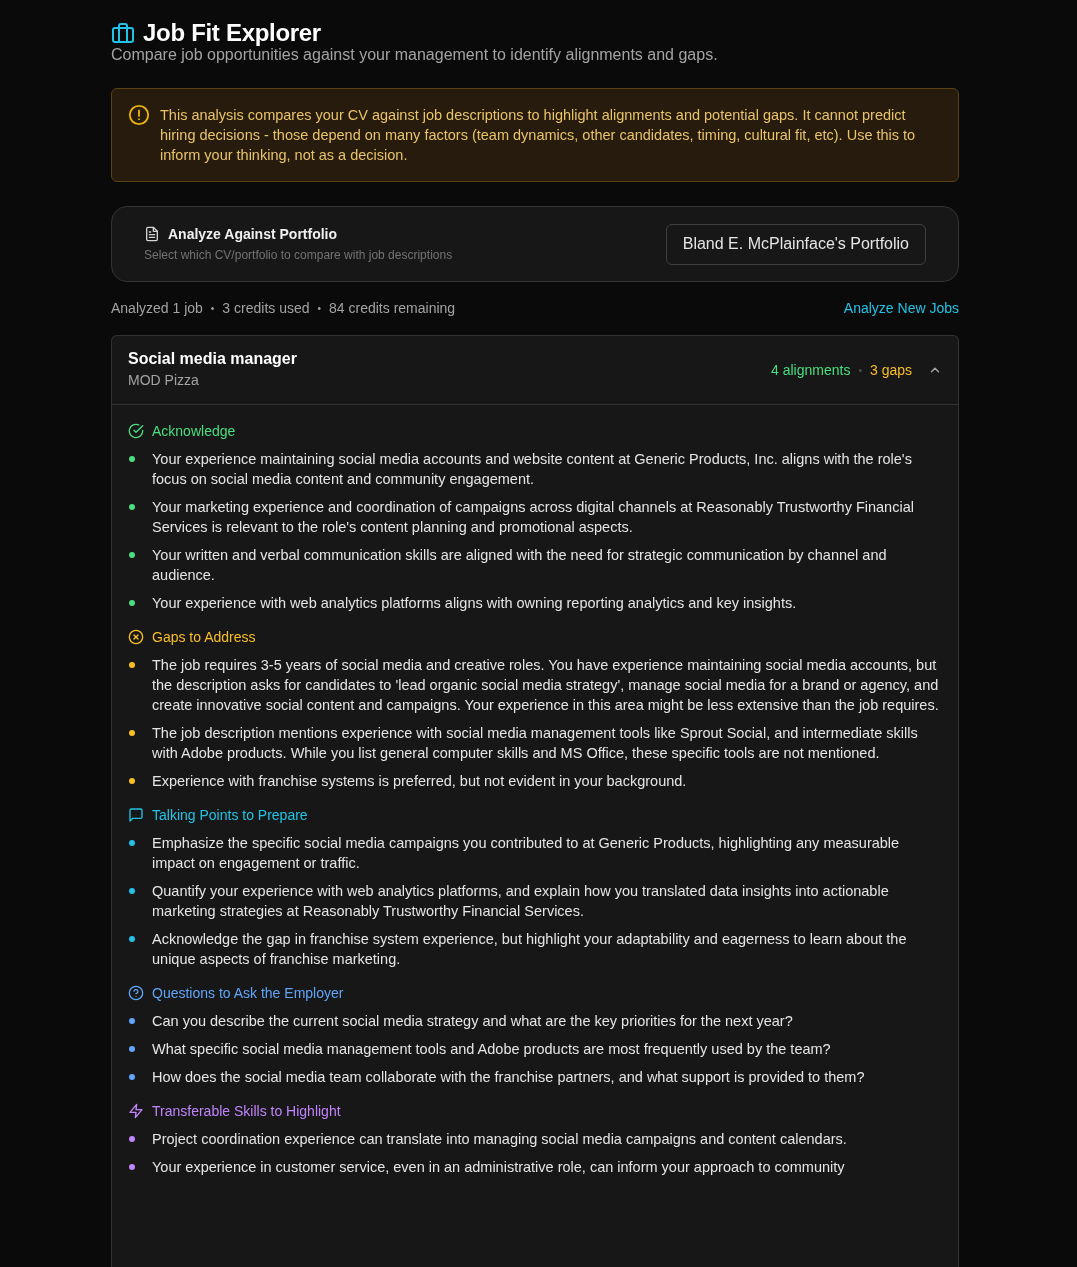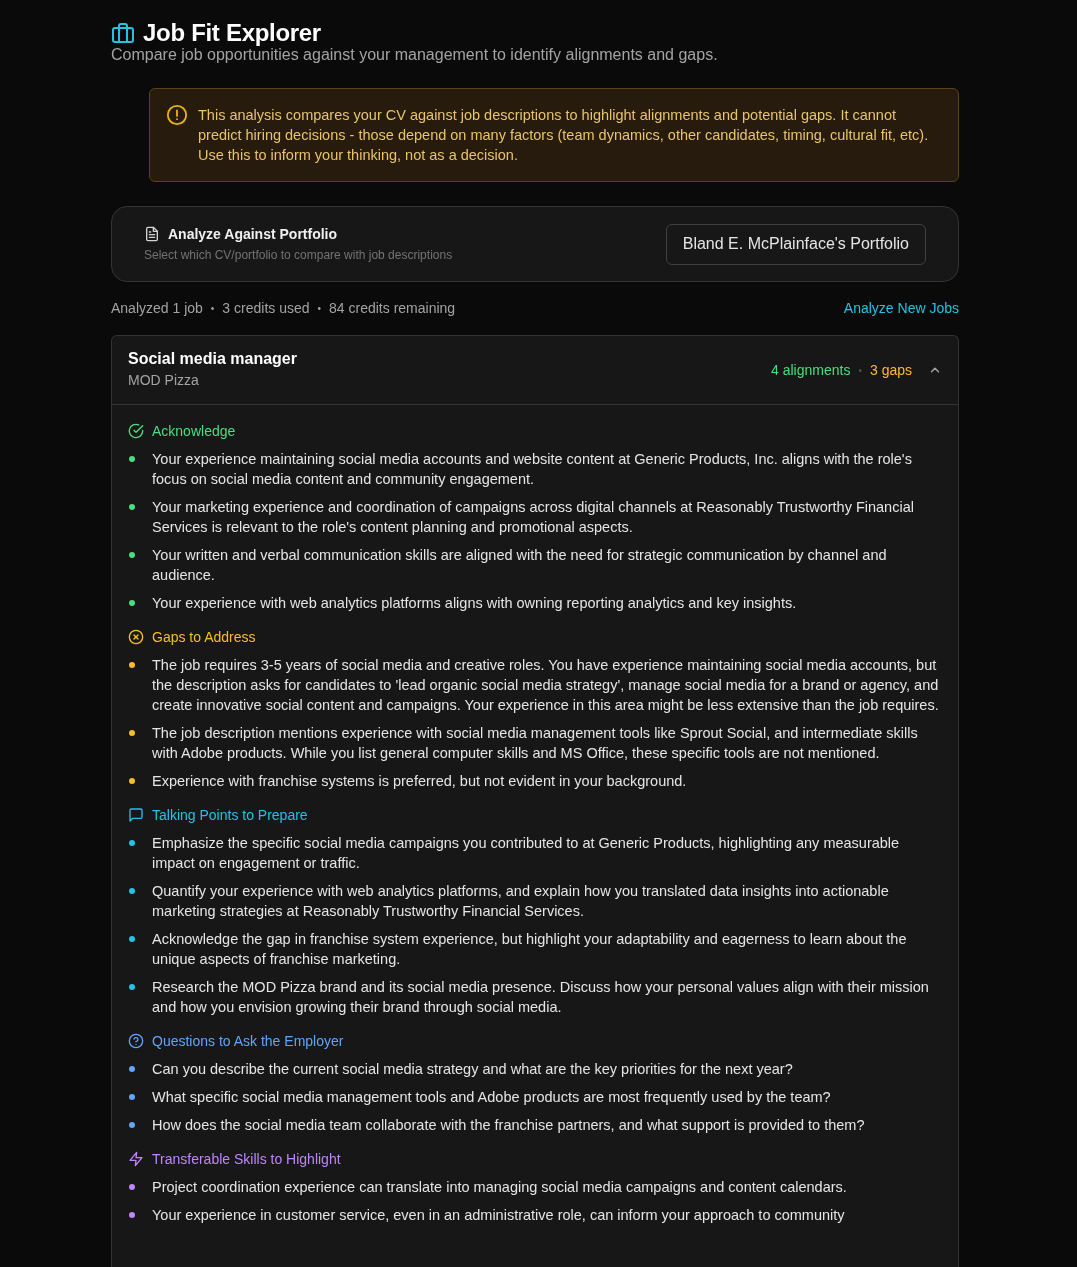--- a/index.html
+++ b/index.html
@@ -39,21 +39,20 @@
     }
     .disclaimer {
       margin-top: 18px;
       background: #261b0c;
       border: 1px solid #5a4214;
       border-radius: 6px;
       padding: 16px 20px 16px 16px;
       display: flex;
       align-items: flex-start;
       height: 94px;
-      margin-left: 38px;
     }
     .disclaimer .icon { width: 22px; height: 22px; margin-right: 10px; margin-top: -1px; flex-shrink: 0; }
     .disclaimer-text {
       color: #e9c46a;
       font-size: 14.5px;
       line-height: 20px;
     }
     .portfolio-card {
       margin-top: 24px;
       background: #171717;
@@ -295,21 +294,20 @@
             <svg width="16" height="16" viewBox="0 0 24 24" fill="none" stroke="#22c3e6" stroke-width="2" stroke-linecap="round" stroke-linejoin="round">
               <path d="M21 15a2 2 0 0 1-2 2H7l-4 4V5a2 2 0 0 1 2-2h14a2 2 0 0 1 2 2z"></path>
             </svg>
           </span>
           <span>Talking Points to Prepare</span>
         </div>
         <ul>
           <li><span class="bullet" style="background:#22c3e6"></span><span>Emphasize the specific social media campaigns you contributed to at Generic Products, highlighting any measurable impact on engagement or traffic.</span></li>
           <li><span class="bullet" style="background:#22c3e6"></span><span>Quantify your experience with web analytics platforms, and explain how you translated data insights into actionable marketing strategies at Reasonably Trustworthy Financial Services.</span></li>
           <li><span class="bullet" style="background:#22c3e6"></span><span>Acknowledge the gap in franchise system experience, but highlight your adaptability and eagerness to learn about the unique aspects of franchise marketing.</span></li>
-          <li><span class="bullet" style="background:#22c3e6"></span><span>Research the MOD Pizza brand and its social media presence. Discuss how your personal values align with their mission and how you envision growing their brand through social media.</span></li>
         </ul>
       </div>
 
       <div class="section">
         <div class="section-head" style="color:#60a5fa">
           <span class="icon">
             <svg width="16" height="16" viewBox="0 0 24 24" fill="none" stroke="#60a5fa" stroke-width="2" stroke-linecap="round" stroke-linejoin="round">
               <circle cx="12" cy="12" r="10"></circle>
               <path d="M9.09 9a3 3 0 0 1 5.83 1c0 2-3 3-3 3"></path>
               <line x1="12" y1="17" x2="12.01" y2="17"></line>

